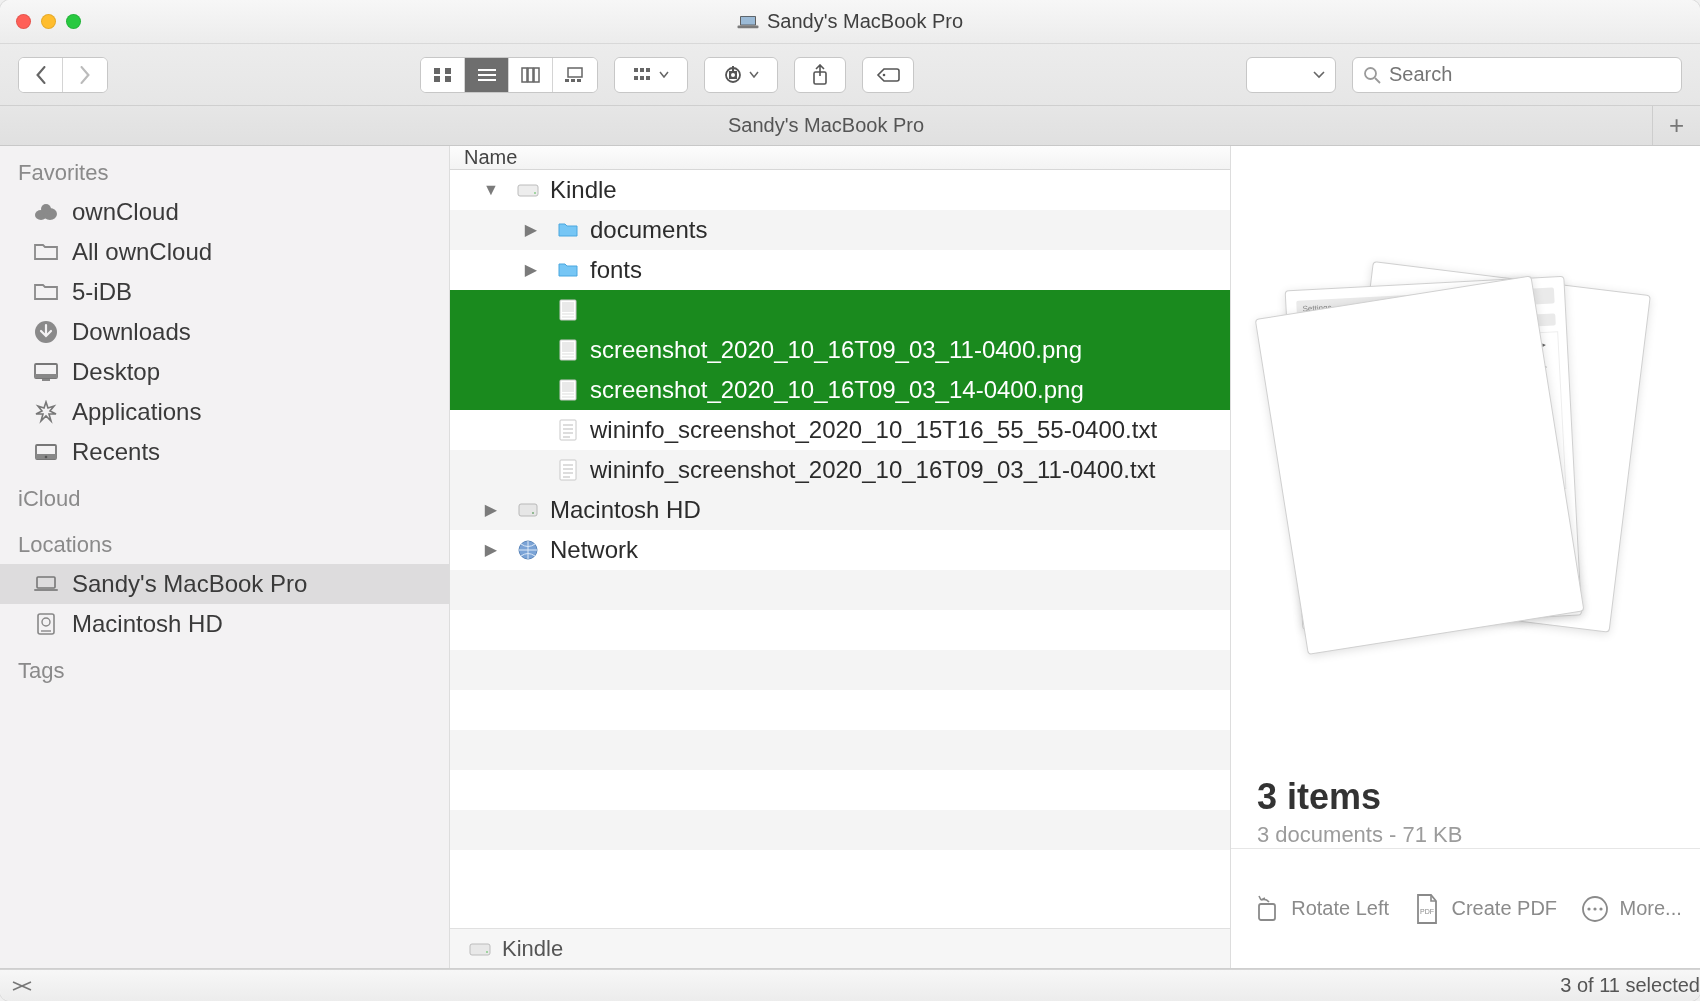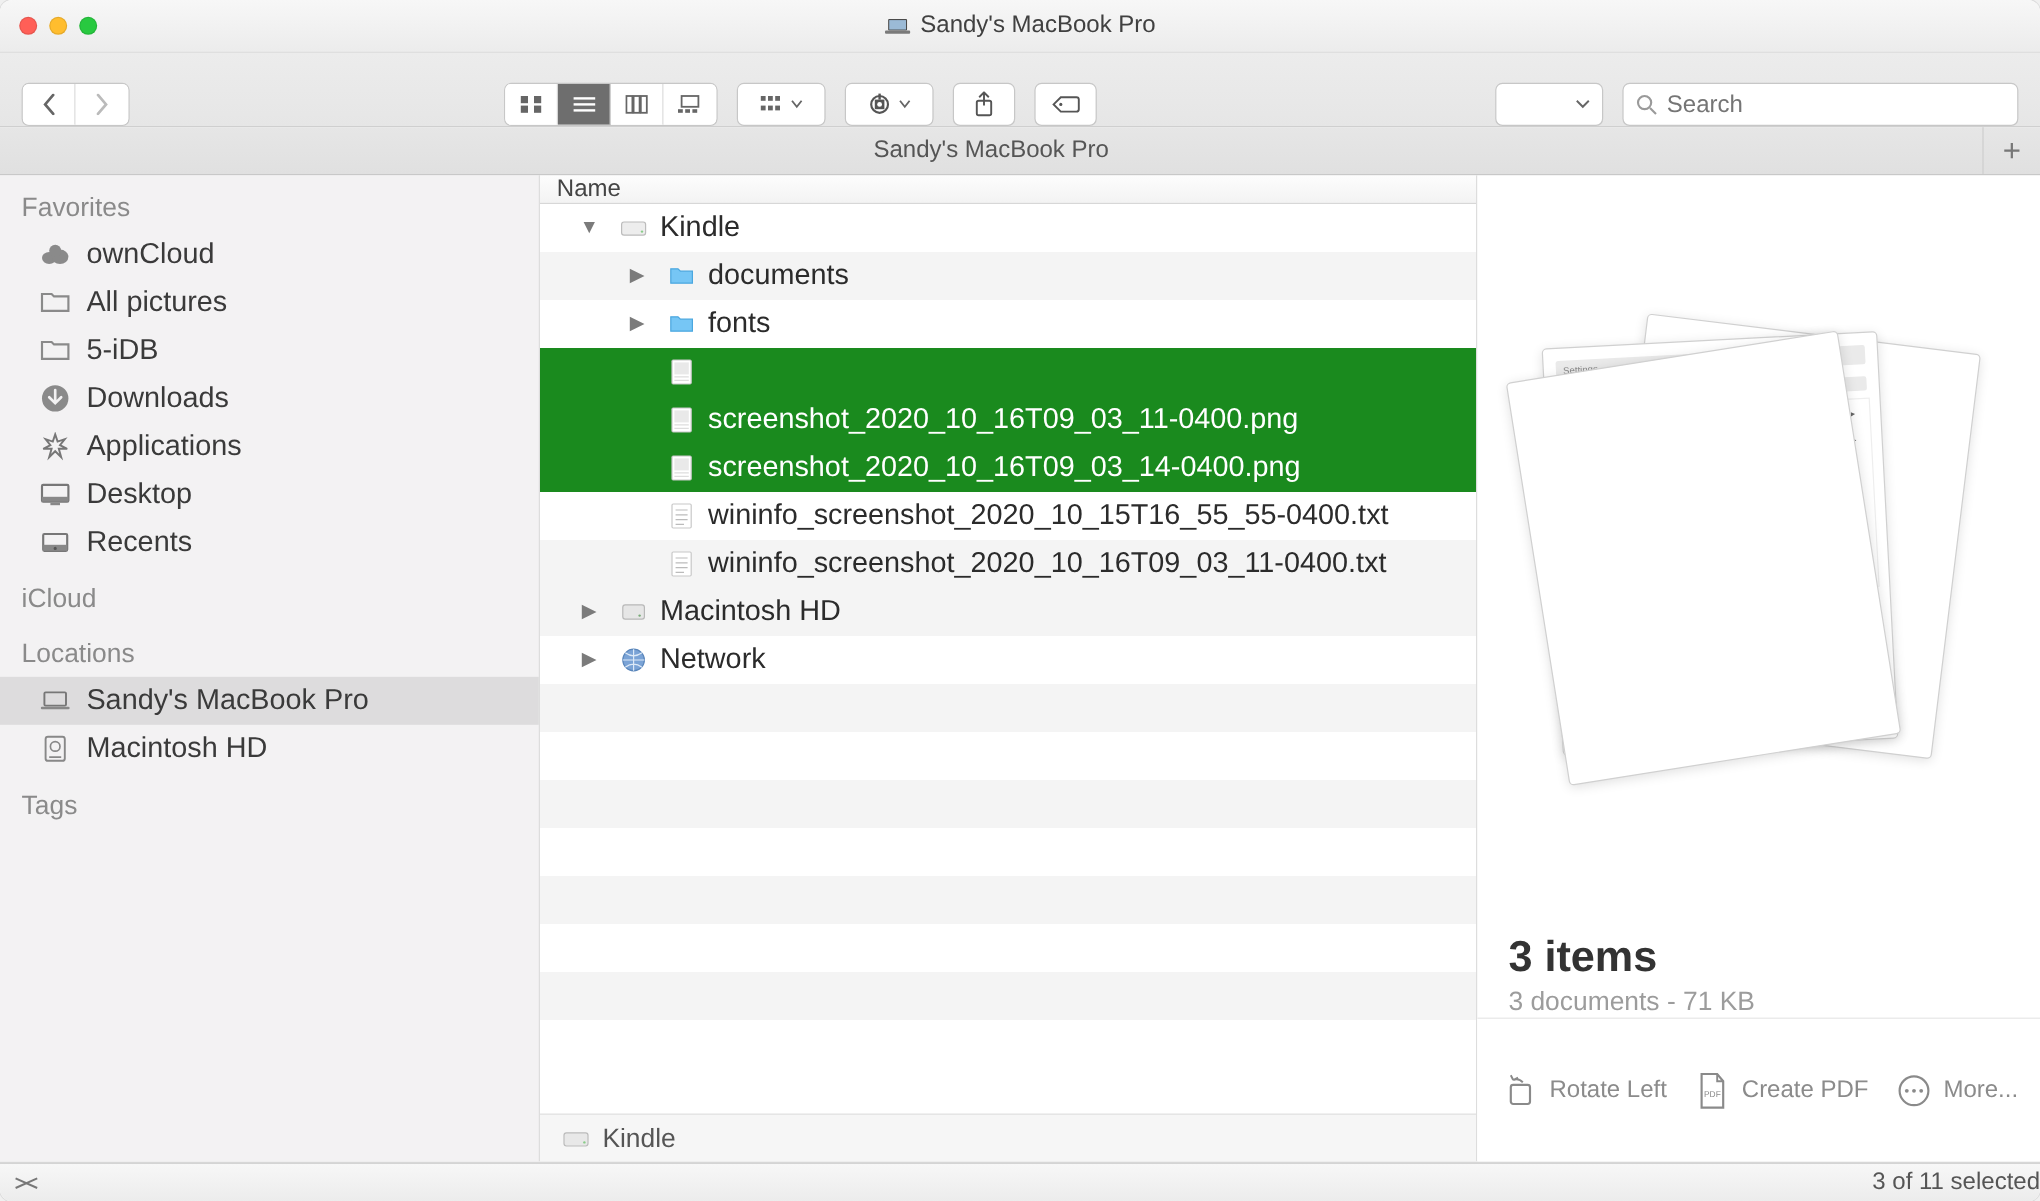--- a/index.html
+++ b/index.html
@@ -28,21 +28,21 @@
 .tl.red { background: #ff5f57; box-shadow: inset 0 0 0 1px rgba(0,0,0,0.1); }
 .tl.yellow { background: #ffbd2e; box-shadow: inset 0 0 0 1px rgba(0,0,0,0.1); }
 .tl.green { background: #28c940; box-shadow: inset 0 0 0 1px rgba(0,0,0,0.1); }
 .title-wrap { display: flex; align-items: center; gap: 8px; }
 .title-wrap .laptop-ic { width: 22px; height: 14px; }
 .title-wrap .wt { font-size: 20px; color: #404040; }
 
 .toolbar {
   height: 62px;
   background: linear-gradient(#ececec, #e6e6e6);
-  display: flex; align-items: flex-end;
+  display: flex; align-items: center;
   padding: 0 18px;
   gap: 16px;
   border-bottom: 1px solid #cfcfcf;
 }
 .seg {
   display: inline-flex; align-items: center;
   background: #fff; border: 1px solid #c7c7c7; border-radius: 6px;
   height: 36px; overflow: hidden;
 }
 .seg .btn, .seg .btnw {
@@ -335,56 +335,56 @@
             </svg>
           </span>
         <span>ownCloud</span>
       </div>
       <div class="sb-item">
         <span class="sb-ic">
             <svg width="26" height="20" viewBox="0 0 26 20">
               <path d="M2 6 V3 H10 L12 5 H24 V17 H2 Z" fill="none" stroke="#8a8a8a" stroke-width="1.8"></path>
             </svg>
           </span>
-        <span>All pictures</span>
+        <span>All ownCloud</span>
       </div>
       <div class="sb-item">
         <span class="sb-ic">
             <svg width="26" height="20" viewBox="0 0 26 20">
               <path d="M2 6 V3 H10 L12 5 H24 V17 H2 Z" fill="none" stroke="#8a8a8a" stroke-width="1.8"></path>
             </svg>
           </span>
         <span>5-iDB</span>
       </div>
       <div class="sb-item">
         <span class="sb-ic">
             <svg width="24" height="24" viewBox="0 0 24 24">
               <circle cx="12" cy="12" r="11" fill="#8a8a8a"></circle>
               <path d="M12 5 V14 M7 11 L12 16 L17 11" stroke="#f3f2f3" stroke-width="2.2" fill="none" stroke-linecap="round"></path>
             </svg>
           </span>
         <span>Downloads</span>
-      </div>
-      <div class="sb-item">
-        <span class="sb-ic">
-            <svg width="24" height="24" viewBox="0 0 24 24">
-              <path d="M12 2 L14 8 L20 6 L16 11 L22 14 L15 14 L17 21 L12 16 L7 21 L9 14 L2 14 L8 11 L4 6 L10 8 Z" fill="none" stroke="#777" stroke-width="1.6"></path>
-            </svg>
-          </span>
-        <span>Applications</span>
       </div>
       <div class="sb-item">
         <span class="sb-ic">
             <svg width="26" height="20" viewBox="0 0 26 20">
               <rect x="2" y="2" width="22" height="14" rx="1" fill="none" stroke="#777" stroke-width="1.8"></rect>
               <rect x="2" y="12" width="22" height="4" fill="#888"></rect>
               <rect x="9" y="17" width="8" height="2" fill="#888"></rect>
             </svg>
           </span>
         <span>Desktop</span>
+      </div>
+      <div class="sb-item">
+        <span class="sb-ic">
+            <svg width="24" height="24" viewBox="0 0 24 24">
+              <path d="M12 2 L14 8 L20 6 L16 11 L22 14 L15 14 L17 21 L12 16 L7 21 L9 14 L2 14 L8 11 L4 6 L10 8 Z" fill="none" stroke="#777" stroke-width="1.6"></path>
+            </svg>
+          </span>
+        <span>Applications</span>
       </div>
       <div class="sb-item">
         <span class="sb-ic">
             <svg width="26" height="20" viewBox="0 0 26 20">
               <rect x="3" y="3" width="20" height="14" rx="1" fill="none" stroke="#777" stroke-width="1.8"></rect>
               <rect x="3" y="12" width="20" height="5" fill="#888"></rect>
               <circle cx="13" cy="15" r="1.3" fill="#555"></circle>
             </svg>
           </span>
         <span>Recents</span>

